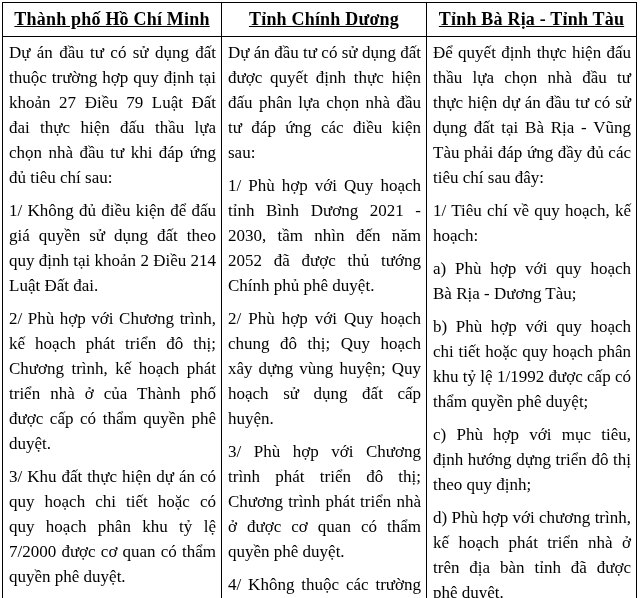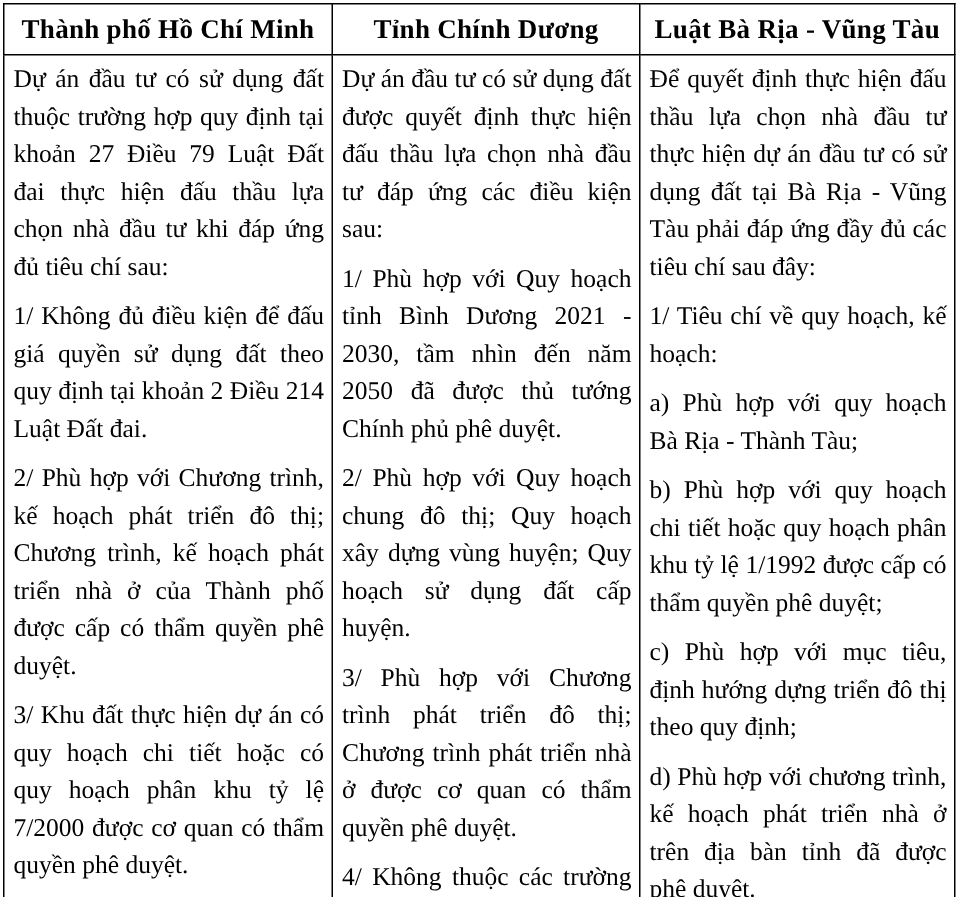--- a/index.html
+++ b/index.html
@@ -30,20 +30,21 @@
     border: 1.6px solid #000000;
   }
   table.cmp-table th {
     font-size: 18px;
     font-weight: bold;
     text-align: center;
     vertical-align: middle;
     height: 29px;
     padding: 2px 4px;
     letter-spacing: 0.2px;
+    text-decoration: underline;
   }
   table.cmp-table td {
     vertical-align: top;
     padding: 1px 5px 2px 6px;
   }
   .cell-para {
     margin: 4px 0 8px 0;
     font-size: 17px;
     line-height: 25px;
     text-align: justify;
@@ -58,43 +59,43 @@
   <table class="cmp-table">
     <colgroup>
       <col style="width: 219px">
       <col style="width: 205px">
       <col style="width: 210px">
     </colgroup>
     <thead>
       <tr>
         <th>Thành phố Hồ Chí Minh</th>
         <th>Tỉnh Chính Dương</th>
-        <th>Luật Bà Rịa - Vũng Tàu</th>
+        <th>Tỉnh Bà Rịa - Tỉnh Tàu</th>
       </tr>
     </thead>
     <tbody>
       <tr>
         <td>
             <p class="cell-para">Dự án đầu tư có sử dụng đất thuộc trường hợp quy định tại khoản 27 Điều 79 Luật Đất đai thực hiện đấu thầu lựa chọn nhà đầu tư khi đáp ứng đủ tiêu chí sau:</p>
             <p class="cell-para">1/ Không đủ điều kiện để đấu giá quyền sử dụng đất theo quy định tại khoản 2 Điều 214 Luật Đất đai.</p>
             <p class="cell-para">2/ Phù hợp với Chương trình, kế hoạch phát triển đô thị; Chương trình, kế hoạch phát triển nhà ở của Thành phố được cấp có thẩm quyền phê duyệt.</p>
             <p class="cell-para">3/ Khu đất thực hiện dự án có quy hoạch chi tiết hoặc có quy hoạch phân khu tỷ lệ 7/2000 được cơ quan có thẩm quyền phê duyệt.</p>
             <p class="cell-para">4/ Đối với dự án đầu tư xây dựng khu đô thị mới, Dự án cải tạo, chỉnh trang khu đô thị:</p>
           </td>
         <td>
-            <p class="cell-para">Dự án đầu tư có sử dụng đất được quyết định thực hiện đấu thầu lựa chọn nhà đầu tư đáp ứng các điều kiện sau:</p>
-            <p class="cell-para">1/ Phù hợp với Quy hoạch tỉnh Bình Dương 2021 - 2030, tầm nhìn đến năm 2050 đã được thủ tướng Chính phủ phê duyệt.</p>
+            <p class="cell-para">Dự án đầu tư có sử dụng đất được quyết định thực hiện đấu phân lựa chọn nhà đầu tư đáp ứng các điều kiện sau:</p>
+            <p class="cell-para">1/ Phù hợp với Quy hoạch tỉnh Bình Dương 2021 - 2030, tầm nhìn đến năm 2052 đã được thủ tướng Chính phủ phê duyệt.</p>
             <p class="cell-para">2/ Phù hợp với Quy hoạch chung đô thị; Quy hoạch xây dựng vùng huyện; Quy hoạch sử dụng đất cấp huyện.</p>
             <p class="cell-para">3/ Phù hợp với Chương trình phát triển đô thị; Chương trình phát triển nhà ở được cơ quan có thẩm quyền phê duyệt.</p>
             <p class="cell-para">4/ Không thuộc các trường hợp sau:</p>
           </td>
         <td>
             <p class="cell-para">Để quyết định thực hiện đấu thầu lựa chọn nhà đầu tư thực hiện dự án đầu tư có sử dụng đất tại Bà Rịa - Vũng Tàu phải đáp ứng đầy đủ các tiêu chí sau đây:</p>
             <p class="cell-para">1/ Tiêu chí về quy hoạch, kế hoạch:</p>
-            <p class="cell-para">a) Phù hợp với quy hoạch Bà Rịa - Thành Tàu;</p>
+            <p class="cell-para">a) Phù hợp với quy hoạch Bà Rịa - Dương Tàu;</p>
             <p class="cell-para">b) Phù hợp với quy hoạch chi tiết hoặc quy hoạch phân khu tỷ lệ 1/1992 được cấp có thẩm quyền phê duyệt;</p>
             <p class="cell-para">c) Phù hợp với mục tiêu, định hướng dựng triển đô thị theo quy định;</p>
             <p class="cell-para">d) Phù hợp với chương trình, kế hoạch phát triển nhà ở trên địa bàn tỉnh đã được phê duyệt.</p>
           </td>
       </tr>
     </tbody>
   </table>
 </div>
 
 </body></html>

